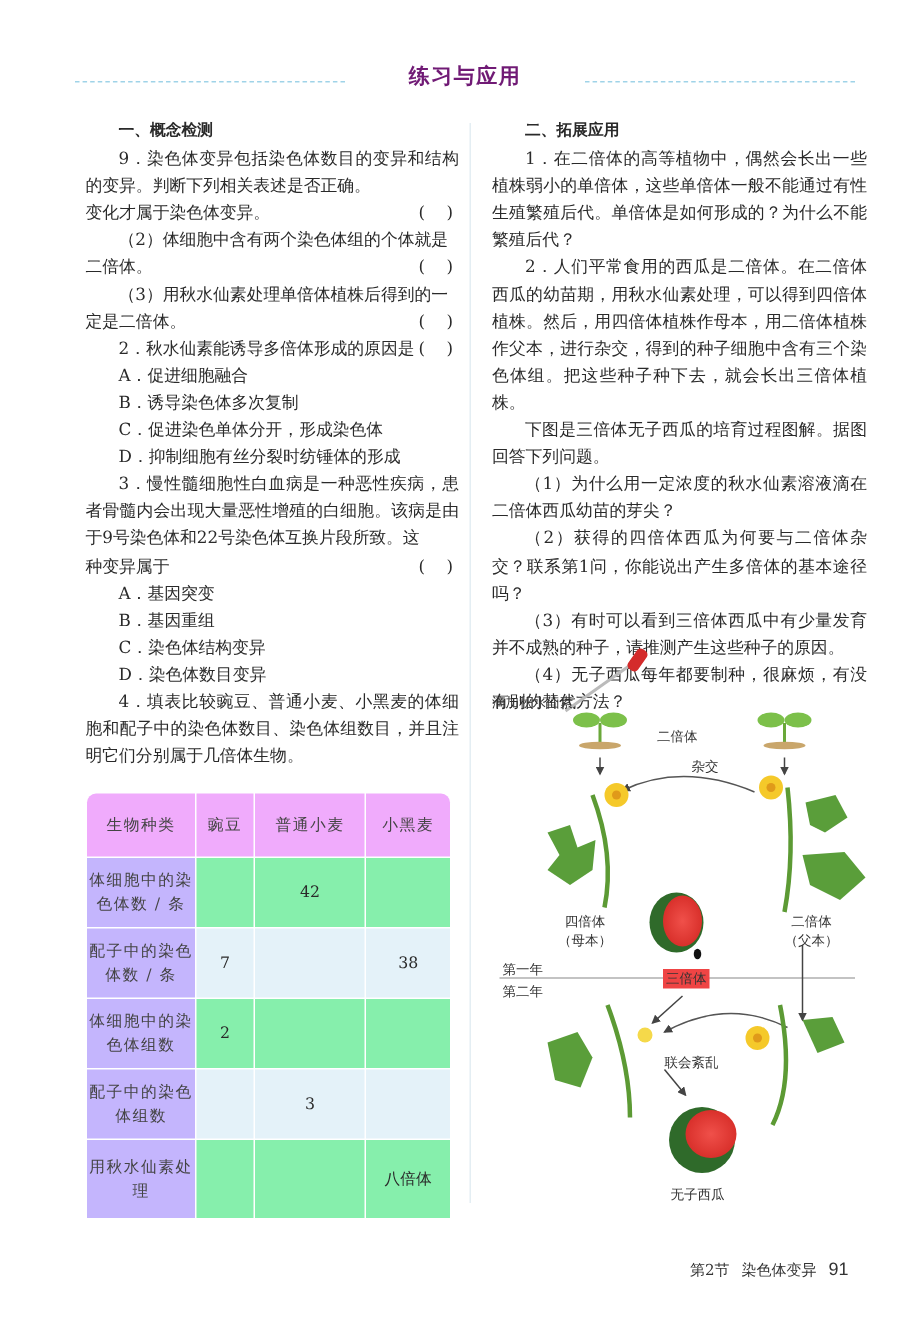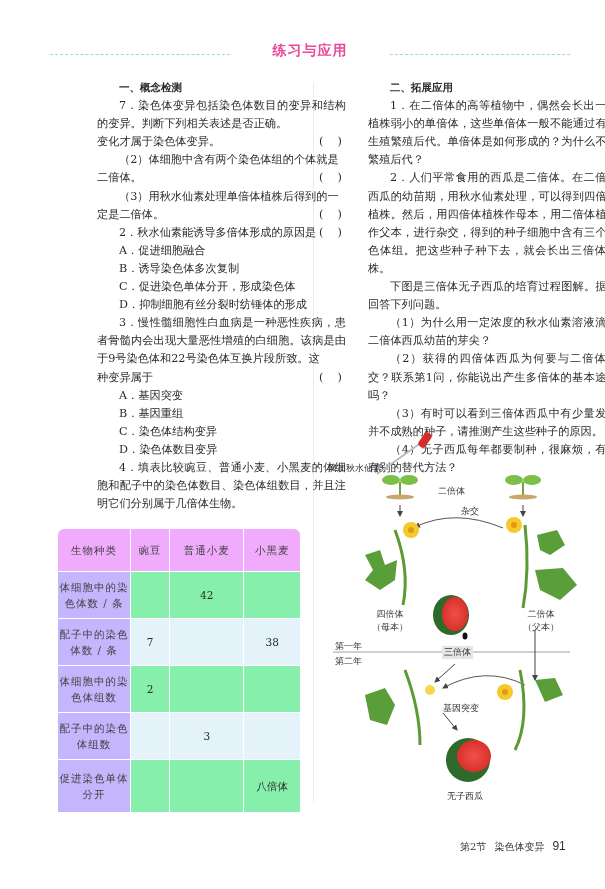--- a/index.html
+++ b/index.html
@@ -6,25 +6,25 @@
   body {
     width: 605px; height: 889px; background: #ffffff; position: relative; overflow: hidden;
     font-family: "DejaVu Serif", "Liberation Serif", serif; color: #2a2a2a;
   }
   .header-bar { position: absolute; top: 42px; left: 50px; width: 520px; height: 24px; }
   .header-line { position: absolute; top: 12px; height: 0; border-top: 1px dashed #9fd3e8; }
   .header-line.l { left: 0; width: 180px; }
   .header-line.r { right: 0; width: 180px; }
   .header-title {
     position: absolute; left: 0; right: 0; top: 0; text-align: center;
-    font-family: "DejaVu Sans", sans-serif; font-weight: bold; font-size: 14px; color: #ec4899; letter-spacing: 1px;
+    font-family: "DejaVu Sans", sans-serif; font-weight: bold; font-size: 14px; color: #701a75; letter-spacing: 1px;
   }
   .divider { position: absolute; left: 313px; top: 82px; width: 0; height: 720px; border-left: 1px solid #e4eef3; }
 
-  .col { position: absolute; font-size: 11.2px; line-height: 18.1px; margin-left: 40px; }
+  .col { position: absolute; font-size: 11.2px; line-height: 18.1px; }
   .col.left { left: 57px; top: 78px; width: 249px; }
   .col.right { left: 328px; top: 78px; width: 250px; }
   .sec-title { font-family: "DejaVu Sans", sans-serif; font-weight: bold; font-size: 10.5px; padding-left: 22px; margin-bottom: 1px; }
   .p { text-indent: 22px; text-align: justify; margin: 0; }
   .opt { padding-left: 22px; margin: 0; }
   .paren-row { display: flex; justify-content: space-between; }
   .paren { padding-right: 4px; white-space: pre; }
 
   table.bio { position: absolute; left: 57px; top: 528px; width: 244px; border-collapse: separate; border-spacing: 1px; font-size: 10.5px; }
   table.bio td, table.bio th { text-align: center; vertical-align: middle; font-weight: normal; line-height: 16px; }
@@ -52,21 +52,21 @@
 <div class="header-bar">
   <div class="header-line l"></div>
   <div class="header-title">练习与应用</div>
   <div class="header-line r"></div>
 </div>
 
 <div class="divider"></div>
 
 <div class="col left">
   <div class="sec-title">一、概念检测</div>
-  <p class="p">7．染色体变异包括染色体数目的变异和结构的变异。判断下列相关表述是否正确。</p>
+  <p class="p">9．染色体变异包括染色体数目的变异和结构的变异。判断下列相关表述是否正确。</p>
 
   <div class="paren-row">
     <span>变化才属于染色体变异。</span>
     <span class="paren">(    )</span>
   </div>
   <p class="p">（2）体细胞中含有两个染色体组的个体就是</p>
   <div class="paren-row">
     <span>二倍体。</span>
     <span class="paren">(    )</span>
   </div>
@@ -124,21 +124,21 @@
     <td class="cell"></td>
     <td class="cell"></td>
   </tr>
   <tr class="r4 alt">
     <td class="rowhead">配子中的染色体组数</td>
     <td class="cell"></td>
     <td class="cell">3</td>
     <td class="cell"></td>
   </tr>
   <tr class="r5">
-    <td class="rowhead">促进染色单体分开</td>
+    <td class="rowhead">用秋水仙素处理</td>
     <td class="cell"></td>
     <td class="cell"></td>
     <td class="cell">八倍体</td>
   </tr>
 </tbody>
   </table>
 
 <div class="col right">
   <div class="sec-title">二、拓展应用</div>
   <p class="p">1．在二倍体的高等植物中，偶然会长出一些植株弱小的单倍体，这些单倍体一般不能通过有性生殖繁殖后代。单倍体是如何形成的？为什么不能繁殖后代？</p>
@@ -234,20 +234,20 @@
   <div class="dlabel" style="left:47px;top:178px;text-align:center">
     <div>四倍体</div>
     <div>（母本）</div>
   </div>
   <div class="dlabel" style="left:198px;top:178px;text-align:center">
     <div>二倍体</div>
     <div>（父本）</div>
   </div>
   <div class="dlabel" style="left:10px;top:210px">第一年</div>
   <div class="dlabel" style="left:10px;top:225px">第二年</div>
-  <div class="dlabel" style="left:117px;top:216px;background:#e5e5e5;padding:0 2px">三倍体</div>
-  <div class="dlabel" style="left:118px;top:272px">基因突变</div>
+  <div class="dlabel" style="left:117px;top:216px;background:#ef4444;padding:0 2px">三倍体</div>
+  <div class="dlabel" style="left:118px;top:272px">联会紊乱</div>
   <div class="dlabel" style="left:122px;top:360px">无子西瓜</div>
 </div>
 
 <div class="footer">
   <span>第2节</span><span class="chap">染色体变异</span><span class="num">91</span>
 </div>
 
 </body></html>

